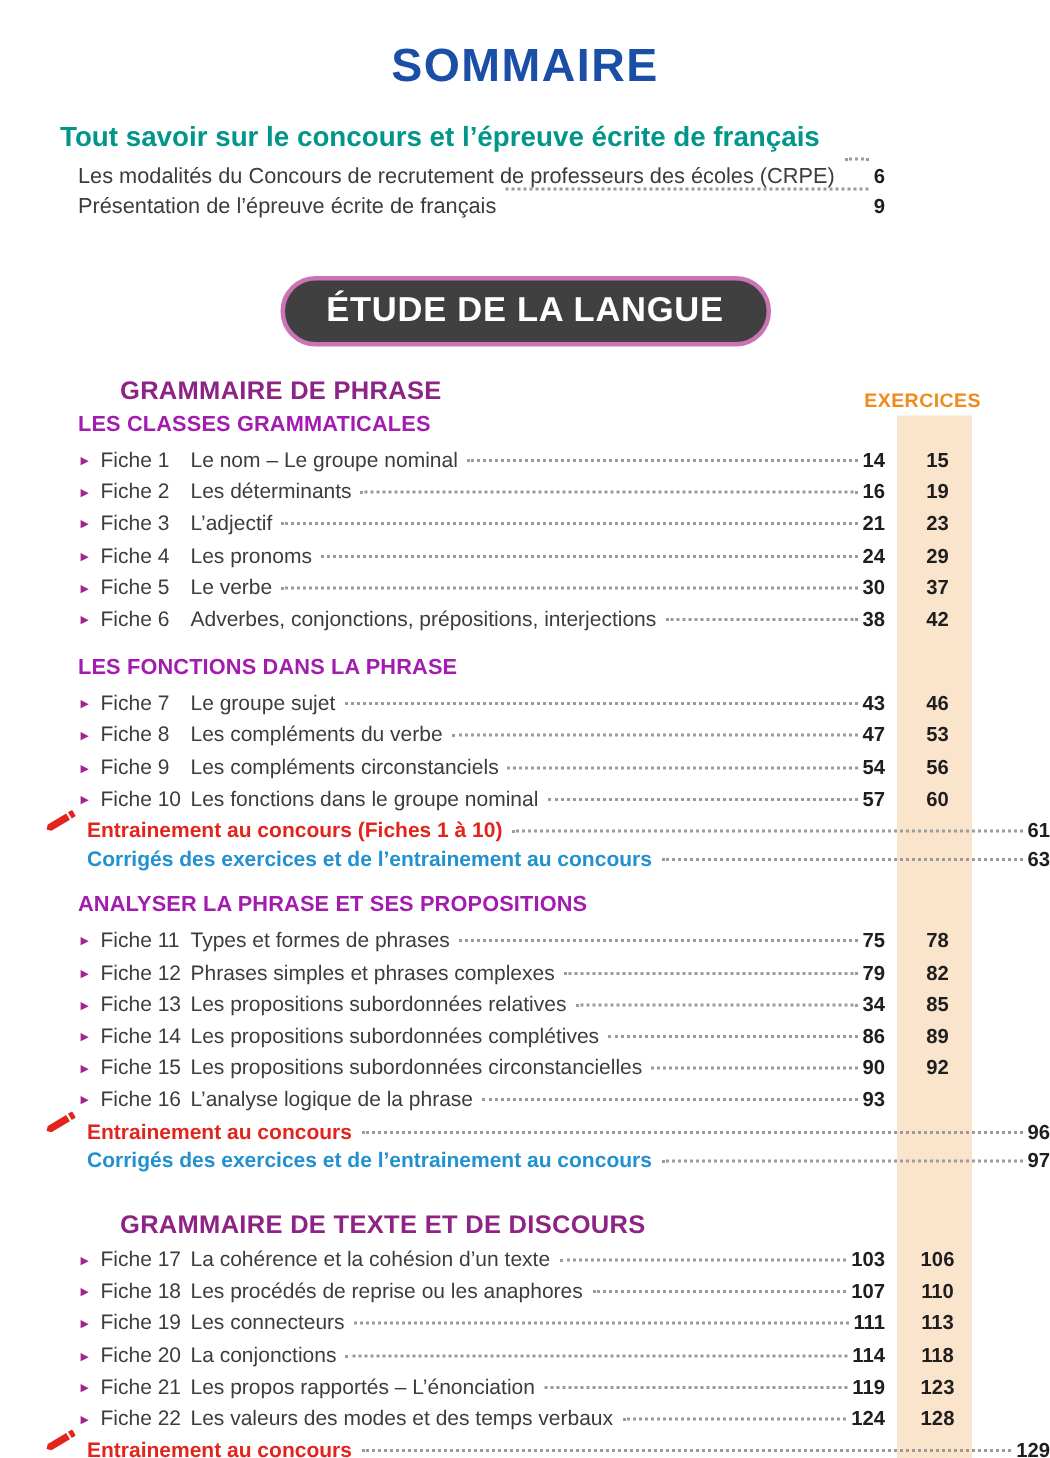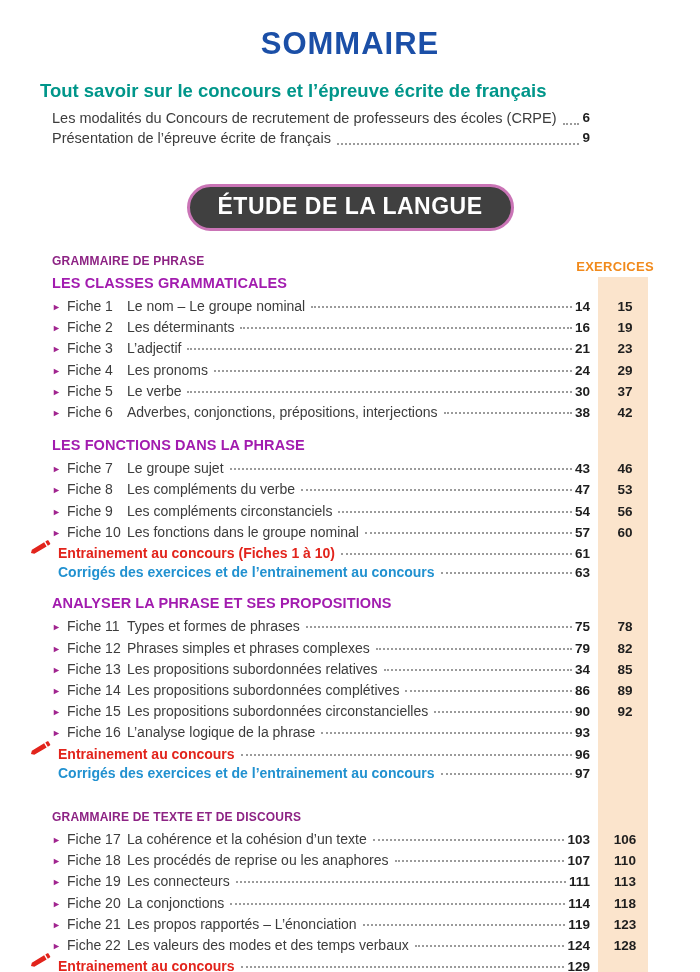--- a/index.html
+++ b/index.html
@@ -56,32 +56,32 @@
     position:absolute;top:26px;bottom:0;right:52px;width:50px;
     background:#fbe4cc;
   }
   .ex-head{
     position:absolute;top:8px;right:46px;
     color:#f18a1c;font-size:13px;font-weight:bold;letter-spacing:.3px;
   }
   .section{position:relative;}
   .section + .section{margin-top:24px;}
   .sec-title{
-    margin:0 0 3px 52px;font-size:12px;font-weight:bold;color:#8d2384;
+    margin:0 0 3px 80px;font-size:17px;font-weight:bold;color:#8d2384;
     letter-spacing:.2px;line-height:20px;
   }
   .group{margin-top:2px;}
   .group + .group{margin-top:12px;}
   .subtitle{
     margin:0 0 4px 52px;font-size:14.5px;font-weight:bold;color:#a21caf;
     line-height:19px;letter-spacing:.1px;
   }
   .row.fiche{padding-left:52px;padding-right:110px;}
-  .row.training,.row.answers{padding-left:58px;padding-right:110px;}
-  .introrow{display:flex;align-items:flex-end;position:relative;
+  .row.training,.row.answers{padding-left:58px;}
+  .introrow{display:flex;align-items:flex-start;position:relative;
     min-height:20px;line-height:20px;font-size:14.5px;color:#3c3c3c;}
 
   .bullet{
     width:15px;flex:0 0 15px;color:#a1248f;font-size:9px;
     transform:translateY(-1px);
   }
   .flabel{width:60px;flex:0 0 60px;white-space:nowrap;}
 
   .row.training .rtitle{color:#e2241c;font-weight:bold;}
   .row.answers .rtitle{color:#2191d0;font-weight:bold;}

